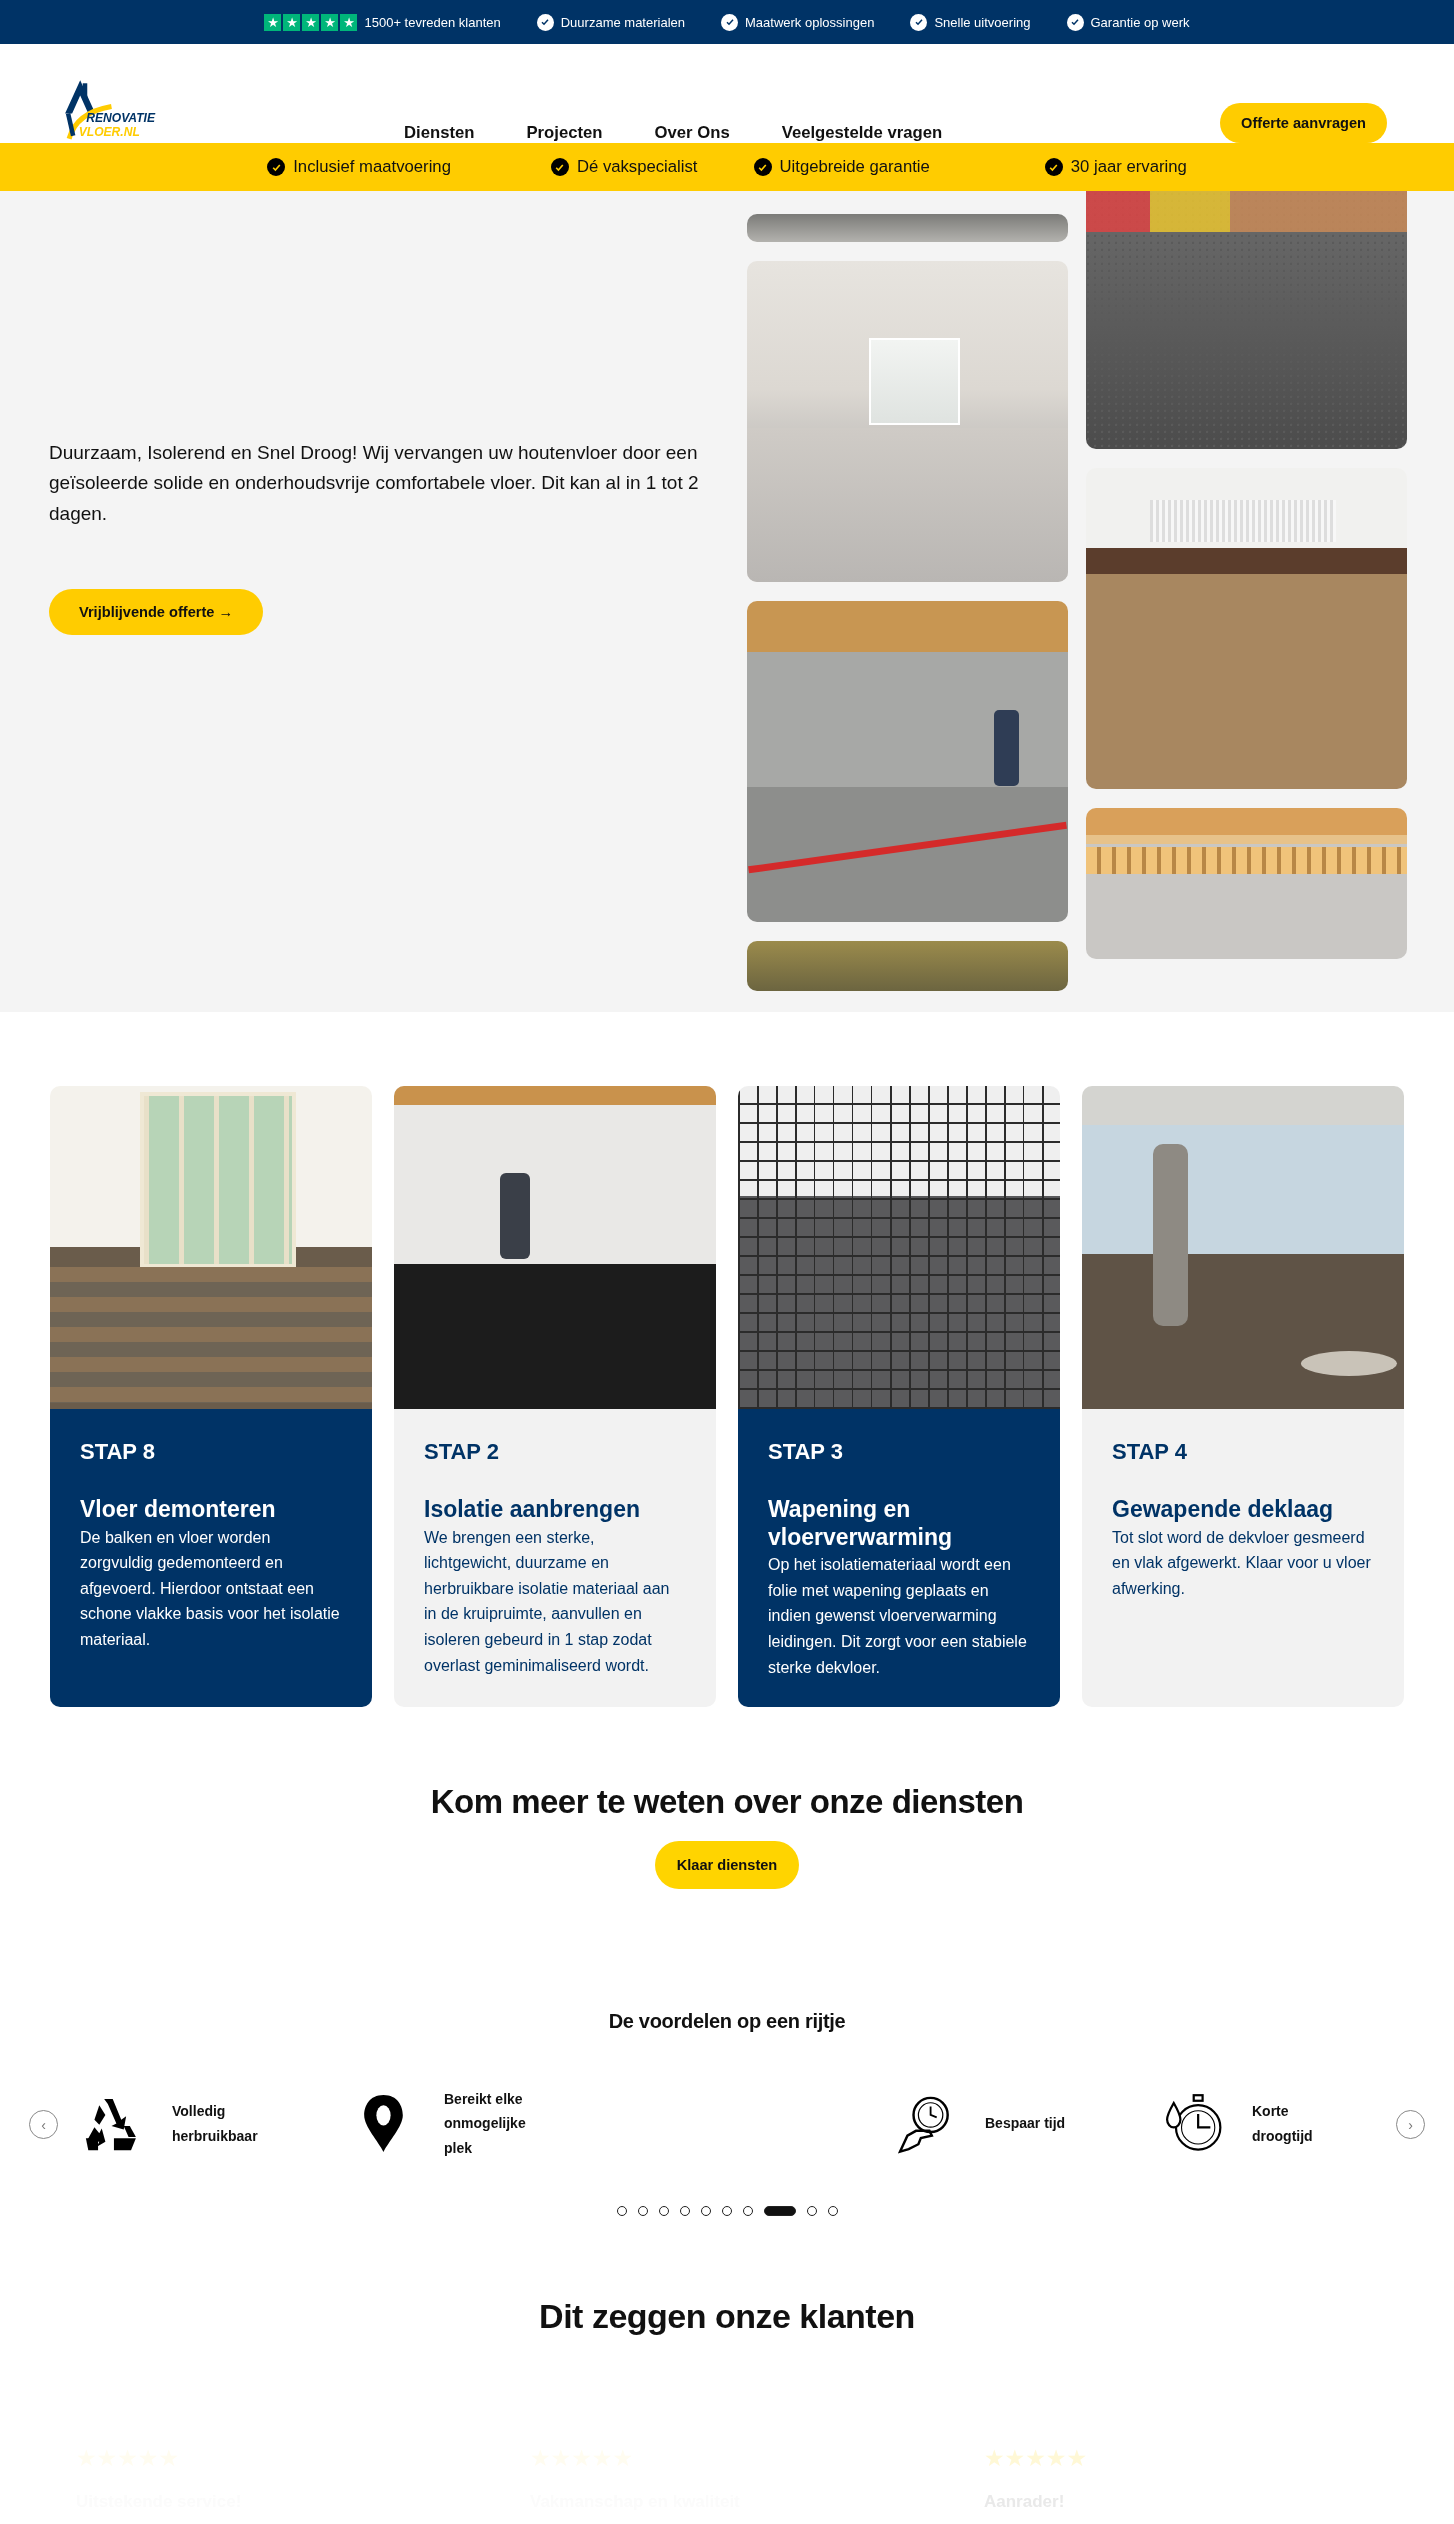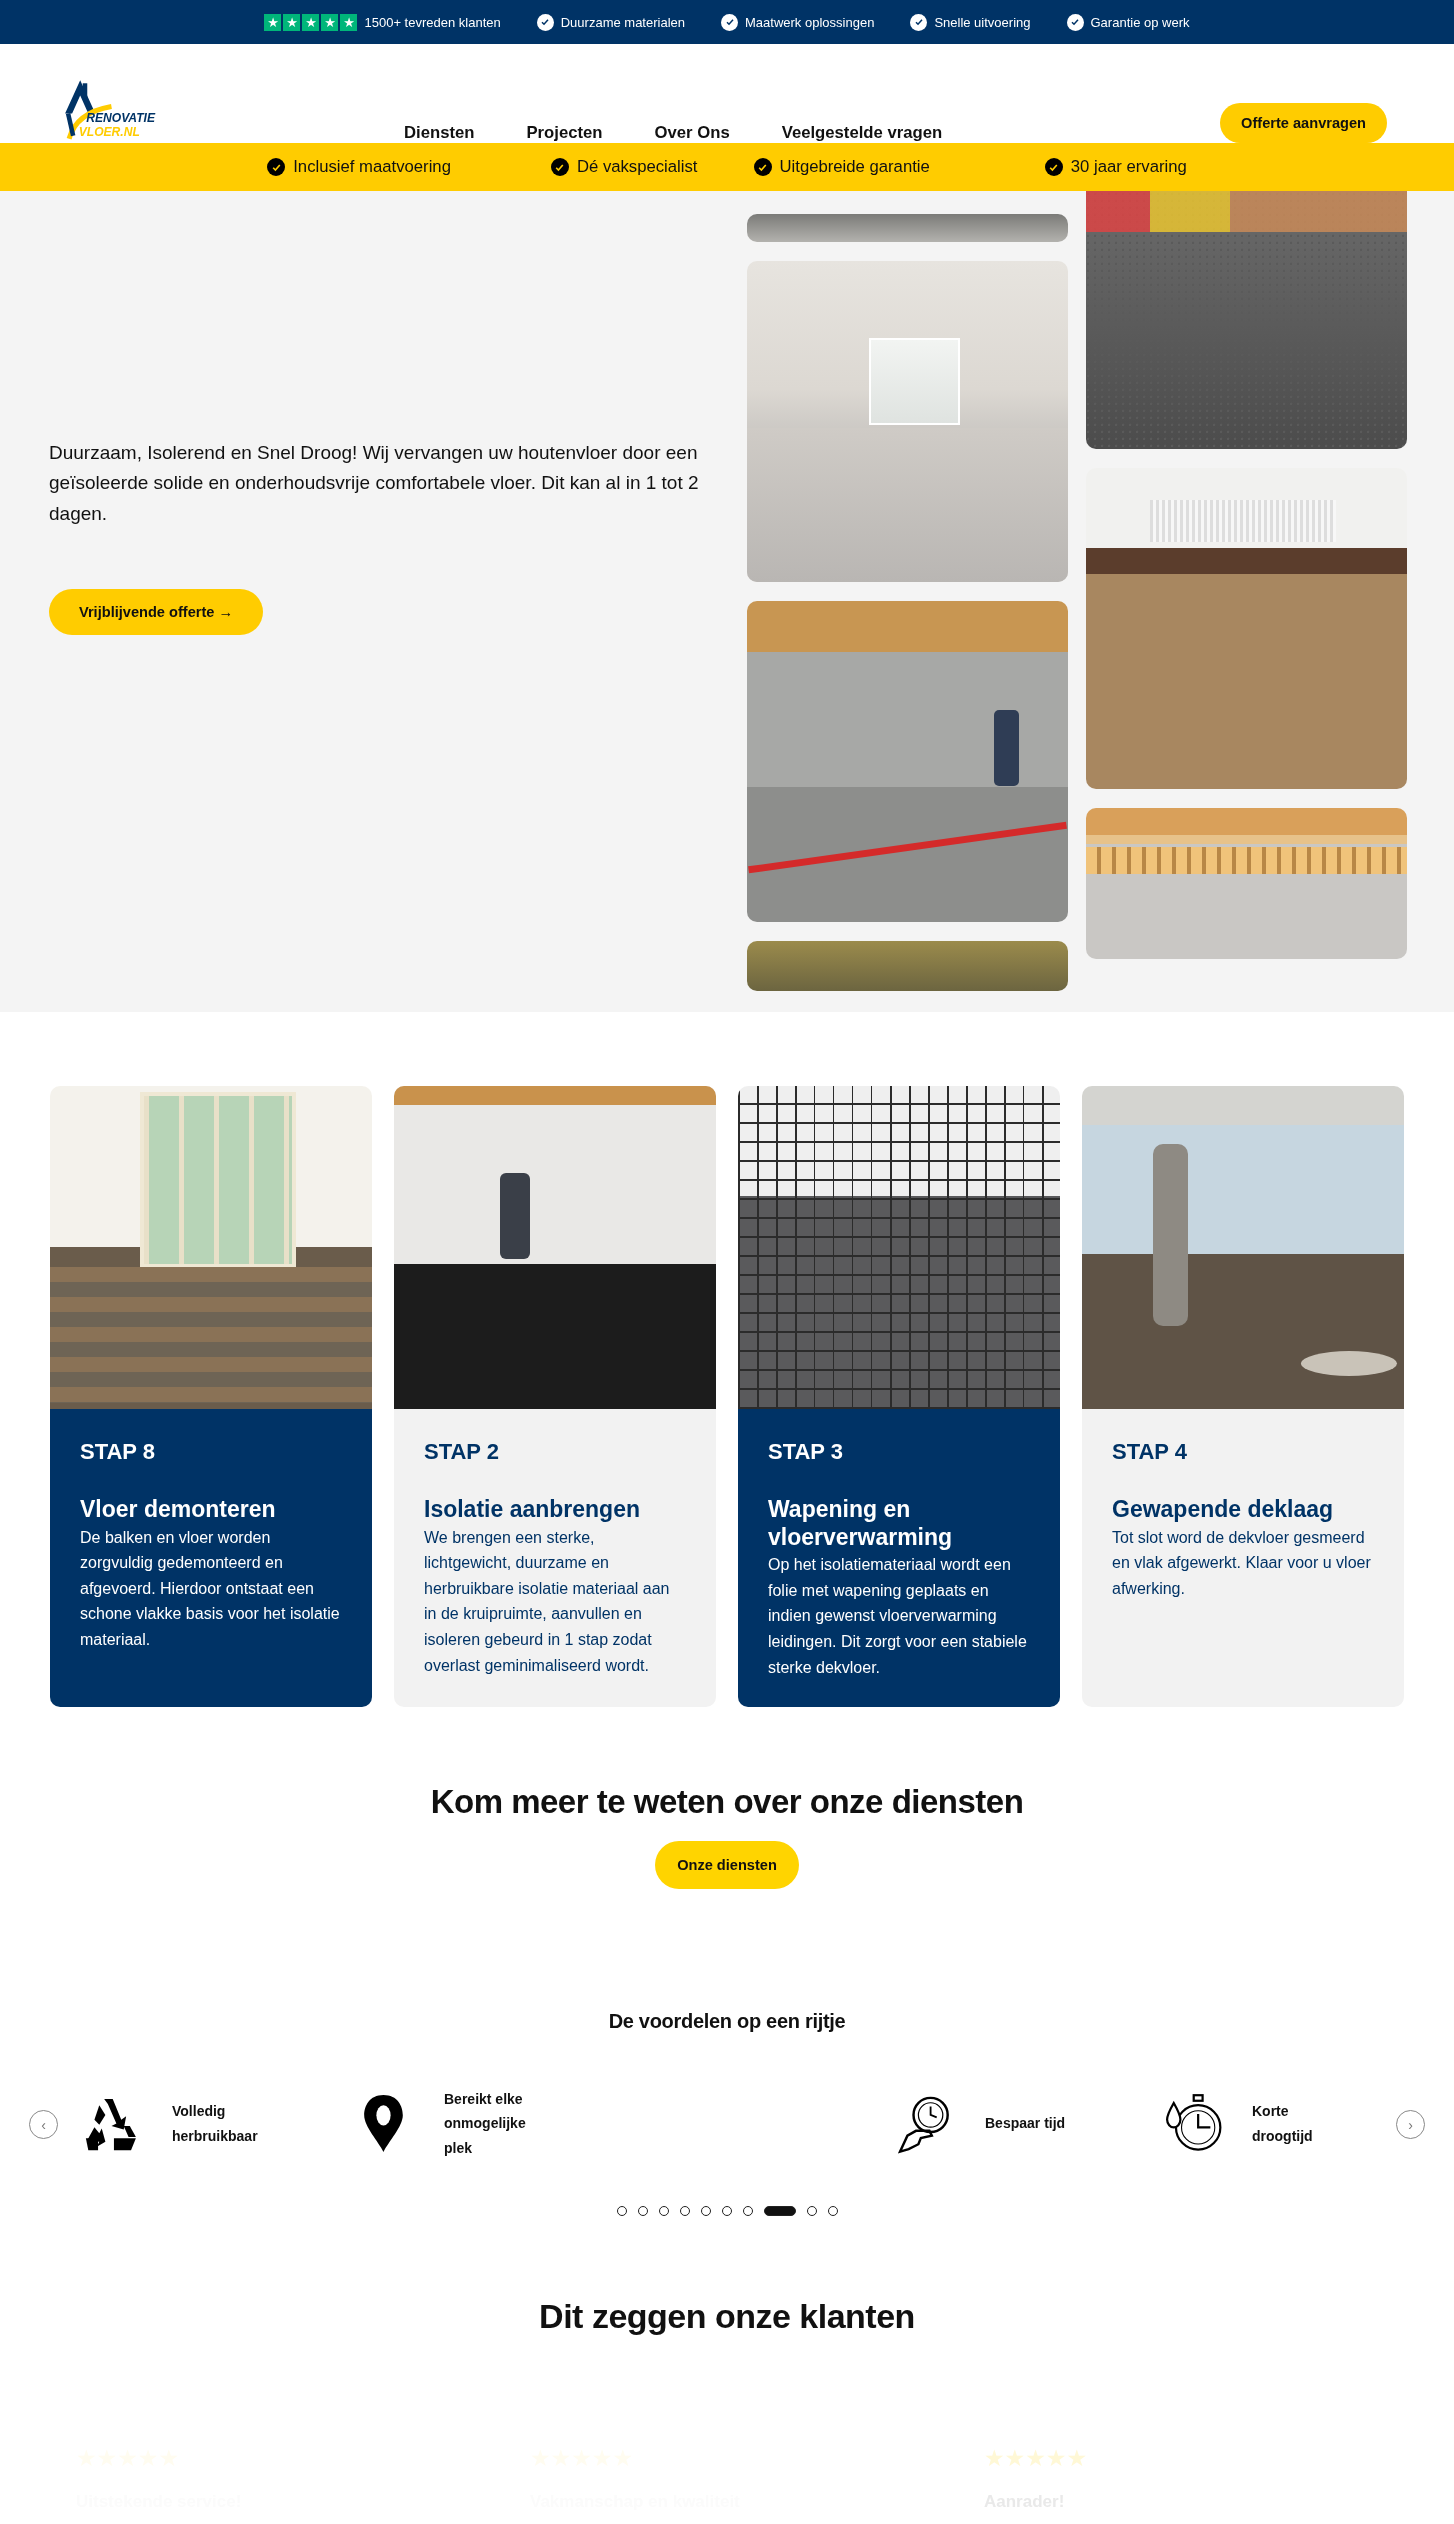--- a/index.html
+++ b/index.html
@@ -261,21 +261,21 @@
     <div class="step-body">
       <div class="step-num">STAP 4</div>
       <div class="step-title">Gewapende deklaag</div>
       <div class="step-desc">Tot slot word de dekvloer gesmeerd en vlak afgewerkt. Klaar voor u vloer afwerking.</div>
     </div>
   </div>
 </section>
 
 <section class="services-cta">
   <h2>Kom meer te weten over onze diensten</h2>
-  <button class="services-btn">Onze diensten</button>
+  <button class="services-btn">Klaar diensten</button>
 </section>
 
 <section class="benefits">
   <h3>De voordelen op een rijtje</h3>
   <div class="ben-row">
     <button class="ben-arrow left">
         <span>‹</span>
       </button>
 
     <div class="ben-item" style="left:81px">

